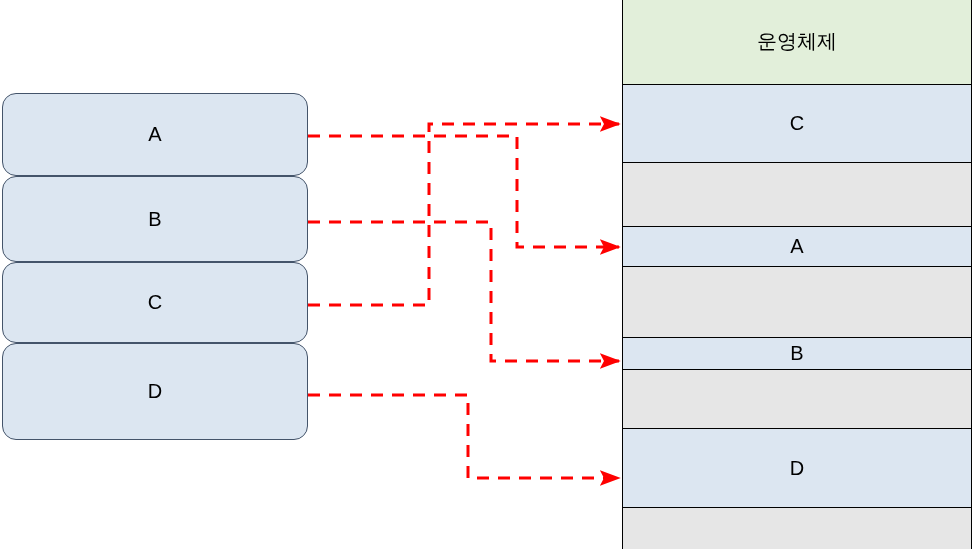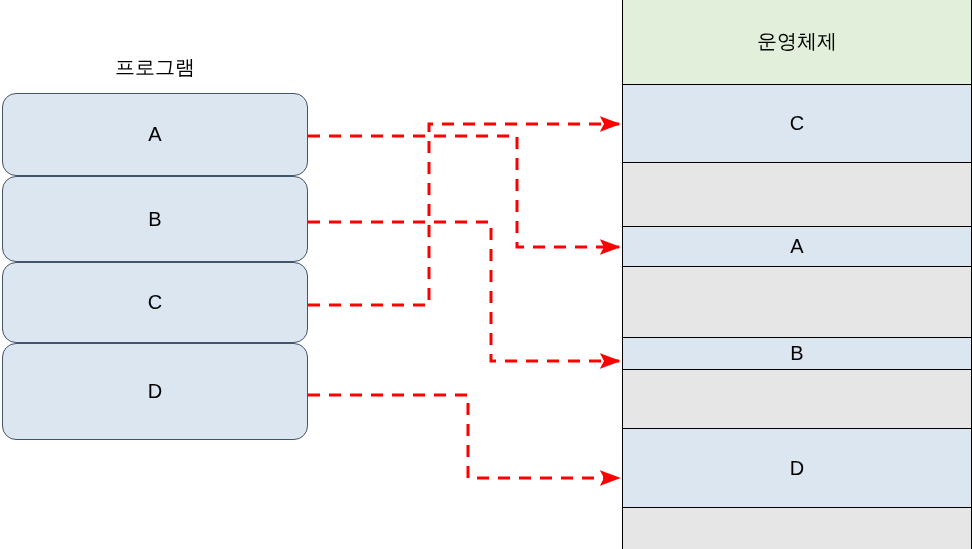--- a/index.html
+++ b/index.html
@@ -72,21 +72,20 @@
   #connectors{
     position:absolute;left:0;top:0;width:972px;height:549px;
     pointer-events:none;
   }
 </style>
 </head>
 <body>
 
 <div class="stage">
 
-  <div id="program-title">프로그램</div>
 
   <div class="prog-box" id="prog-a">
     <span>A</span>
   </div>
   <div class="prog-box" id="prog-b">
     <span>B</span>
   </div>
   <div class="prog-box" id="prog-c">
     <span>C</span>
   </div>

